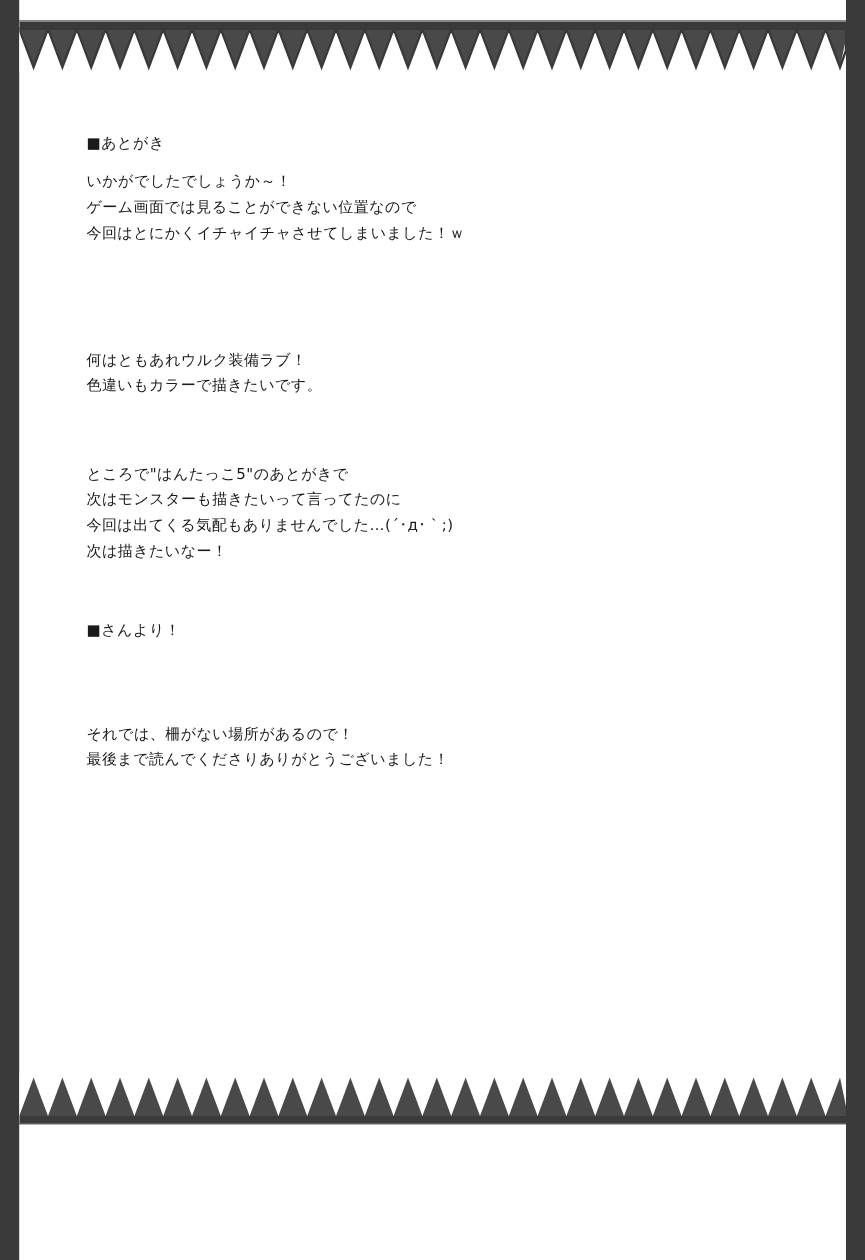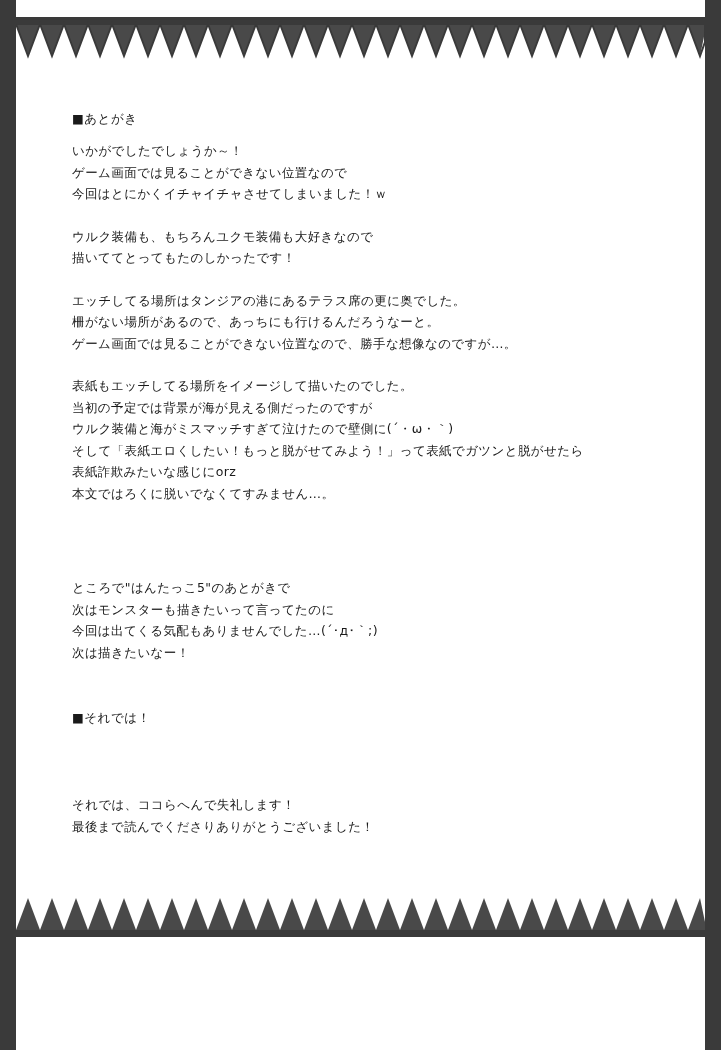--- a/index.html
+++ b/index.html
@@ -191,50 +191,41 @@
   <div class="content">
 
     <div class="heading">■あとがき</div>
     <div class="gap-s"></div>
 
     <div class="para">いかがでしたでしょうか～！
 ゲーム画面では見ることができない位置なので
 今回はとにかくイチャイチャさせてしまいました！ｗ</div>
     <div class="gap-m"></div>
 
-    <div class="para">ウルク装備も、もちろんユクモ装備も大好きなので
-描いててとってもたのしかったです！</div>
-    <div class="gap-m"></div>
-
-    <div class="para">エッチしてる場所はタンジアの港にあるテラス席の更に奥でした。
-柵がない場所があるので、あっちにも行けるんだろうなーと。
-ゲーム画面では見ることができない位置なので、勝手な想像なのですが…。</div>
-    <div class="gap-m"></div>
-
-    <div class="para">表紙もエッチしてる場所をイメージして描いたのでした。
-当初の予定では背景が海が見える側だったのですが
-ウルク装備と海がミスマッチすぎて泣けたので壁側に(´・ω・｀)
-そして「表紙エロくしたい！もっと脱がせてみよう！」って表紙でガツンと脱がせたら
-表紙詐欺みたいな感じにorz
-本文ではろくに脱いでなくてすみません…。</div>
-    <div class="gap-m"></div>
-
+    <div class="gap-m"></div>
+
+    <div class="gap-m"></div>
+
+    <div class="gap-m"></div>
+
+    <div class="para">何はともあれウルク装備ラブ！
+色違いもカラーで描きたいです。</div>
     <div class="gap-xl"></div>
 
     <div class="para">ところで"はんたっこ5"のあとがきで
 次はモンスターも描きたいって言ってたのに
 今回は出てくる気配もありませんでした…(´･д･｀;)
 次は描きたいなー！</div>
     <div class="gap-l"></div>
 
-    <div class="heading">■それでは！</div>
+    <div class="heading">■さんより！</div>
 
     <div class="gap-m"></div>
 
     <div class="gap-l"></div>
 
-    <div class="para">それでは、ココらへんで失礼します！
+    <div class="para">それでは、柵がない場所があるので！
 最後まで読んでくださりありがとうございました！</div>
     <div class="gap-m"></div>
 
   </div>
 
 </div>
 
 </body></html>

